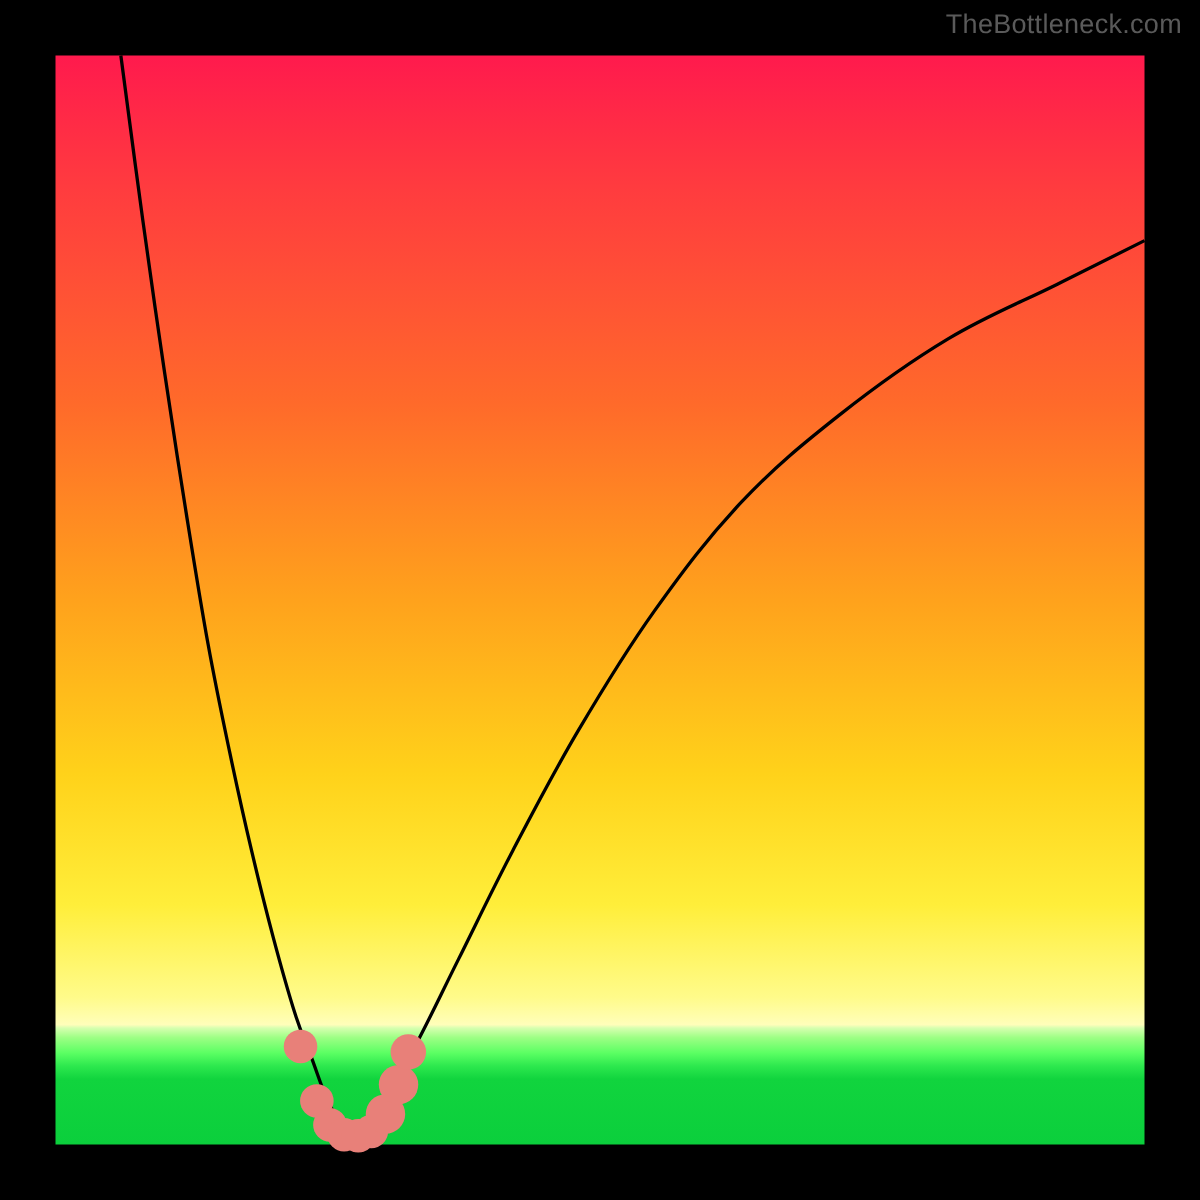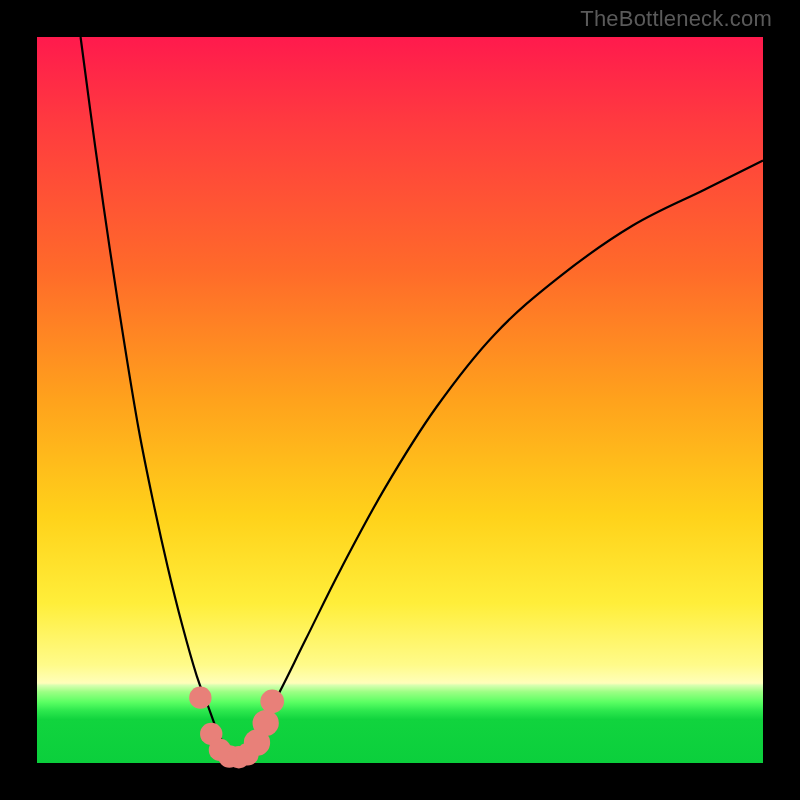--- a/index.html
+++ b/index.html
@@ -39,22 +39,22 @@
         #9cff84 90.2%,
         #5bff63 91.6%,
         #2de84e 92.8%,
         #11d43e 94%,
         #0bcf3c 100%
       );
   }
   .watermark {
     position: absolute;
     top: 6px;
-    right: 28px;
-    font-size: 22px;
+    right: 12px;
+    font-size: 18px;
     font-weight: 500;
     color: #5a5a5a;
     letter-spacing: 0.2px;
     user-select: none;
   }
   svg.curves {
     position: absolute;
     left: 0;
     top: 0;
     width: 726px;

